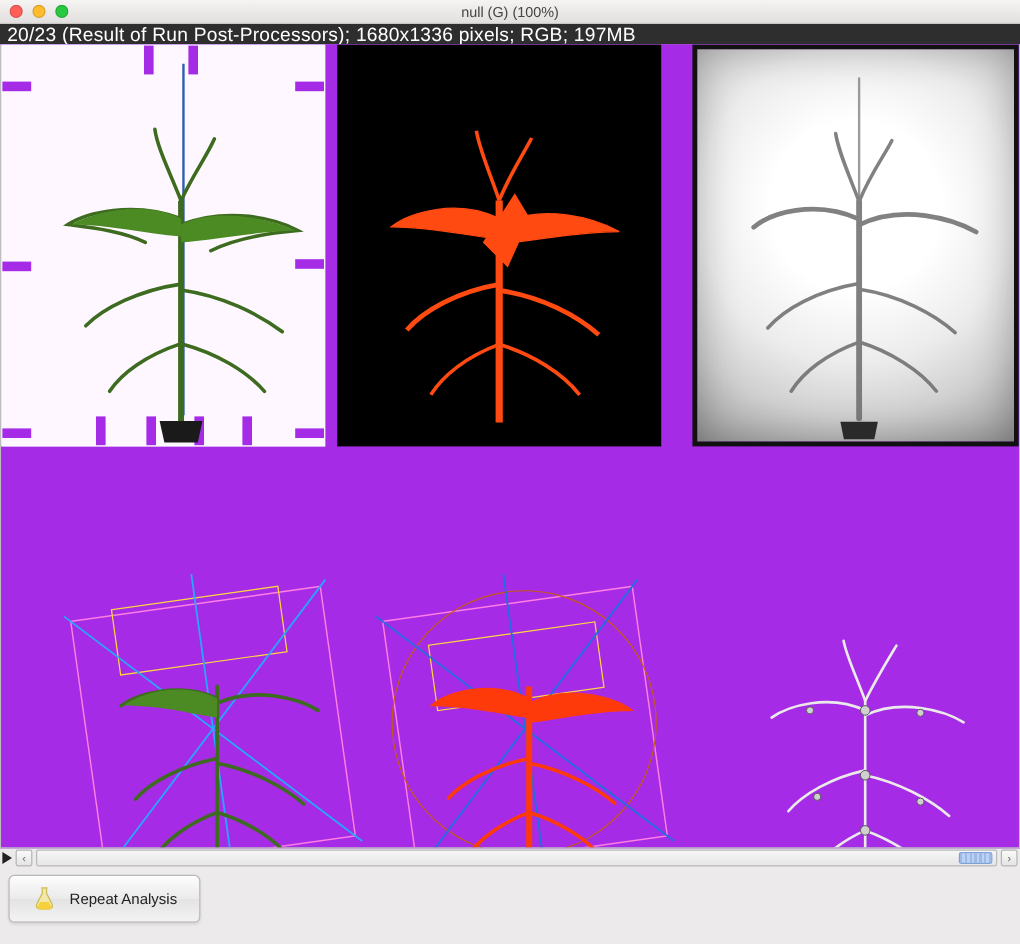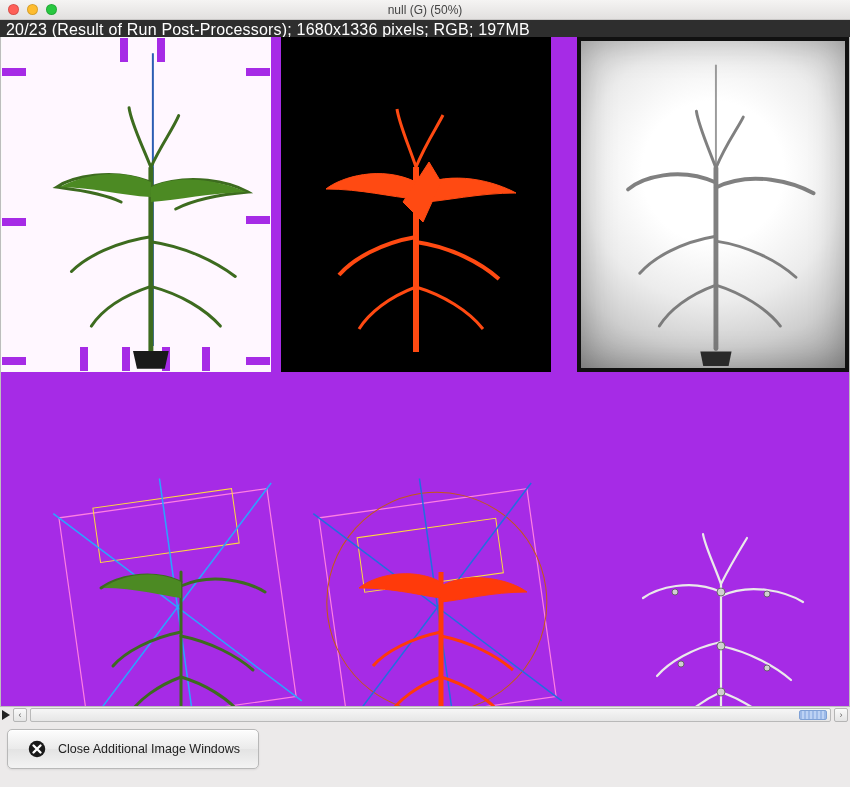--- a/index.html
+++ b/index.html
@@ -73,21 +73,21 @@
 </style>
 </head>
 <body>
 
 <div class="titlebar">
   <div class="traffic">
     <div class="dot red"></div>
     <div class="dot yellow"></div>
     <div class="dot green"></div>
   </div>
-  <div class="titletext">null (G) (50%)</div>
+  <div class="titletext">null (G) (100%)</div>
 </div>
 
 <div class="statusbar">
   <span>20/23 (Result of Run Post-Processors); 1680x1336 pixels; RGB; 197MB</span>
 </div>
 
 <div class="viewport-wrap">
   <div class="canvas">
 
     <div class="row1">
@@ -258,24 +258,25 @@
     </div>
   <div class="scroll">
     <div class="scroll-thumb"></div>
   </div>
   <div class="scroll-arrow">
       <span>›</span>
     </div>
 </div>
 
 <div class="buttonbar">
-
-
   <div class="btn">
-    <span class="ico">
+    <span class="ico ico-flask">
       <svg viewBox="0 0 24 24">
-          <circle cx="12" cy="12" r="9" fill="#1a1a1a"></circle>
-          <path d="M8.2 8.2l7.6 7.6M15.8 8.2l-7.6 7.6" stroke="#fff" stroke-width="2.6" stroke-linecap="round"></path>
+          <path d="M10 2h4v5l5 10a3 3 0 0 1-2.7 4.3H7.7A3 3 0 0 1 5 17L10 7V2z" fill="#f2e7a8" stroke="#c9b64a" stroke-width="1"></path>
+          <rect x="9" y="1.2" width="6" height="2" rx="1" fill="#d8cc7a"></rect>
+          <path d="M8 15h8l2 4a2 2 0 0 1-1.8 2.8H7.8A2 2 0 0 1 6 19z" fill="#f6d13b"></path>
         </svg>
     </span>
-    <span>Close Additional Image Windows</span>
-  </div>
+    <span>Repeat Analysis</span>
+  </div>
+
+
 </div>
 
 </body></html>

